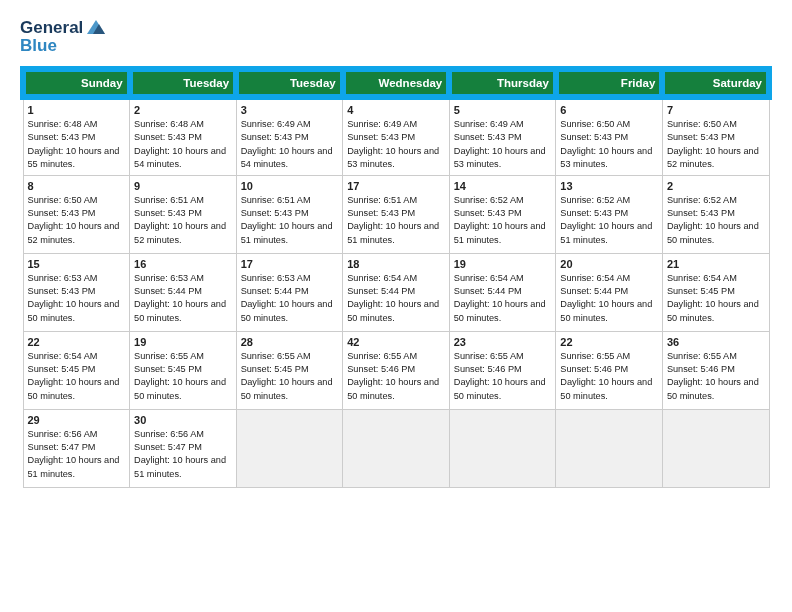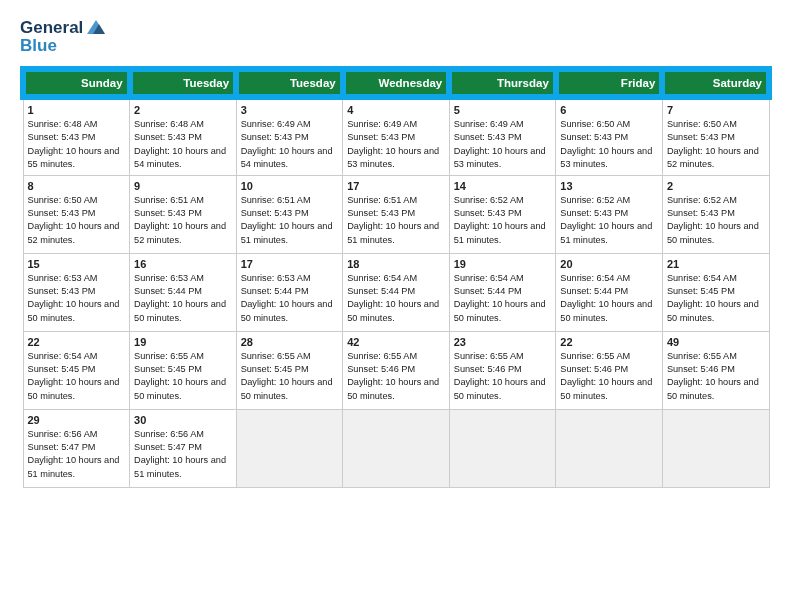--- a/index.html
+++ b/index.html
@@ -220,21 +220,21 @@
           </td>
           <td>
             <span class="day-num">23</span>
             <div class="day-info">Sunrise: 6:55 AM<br>Sunset: 5:46 PM<br>Daylight: 10 hours and 50 minutes.</div>
           </td>
           <td>
             <span class="day-num">22</span>
             <div class="day-info">Sunrise: 6:55 AM<br>Sunset: 5:46 PM<br>Daylight: 10 hours and 50 minutes.</div>
           </td>
           <td>
-            <span class="day-num">49</span>
+            <span class="day-num">36</span>
             <div class="day-info">Sunrise: 6:55 AM<br>Sunset: 5:46 PM<br>Daylight: 10 hours and 50 minutes.</div>
           </td>
         </tr>
         <tr>
           <td>
             <span class="day-num">29</span>
             <div class="day-info">Sunrise: 6:56 AM<br>Sunset: 5:47 PM<br>Daylight: 10 hours and 51 minutes.</div>
           </td>
           <td>
             <span class="day-num">30</span>

